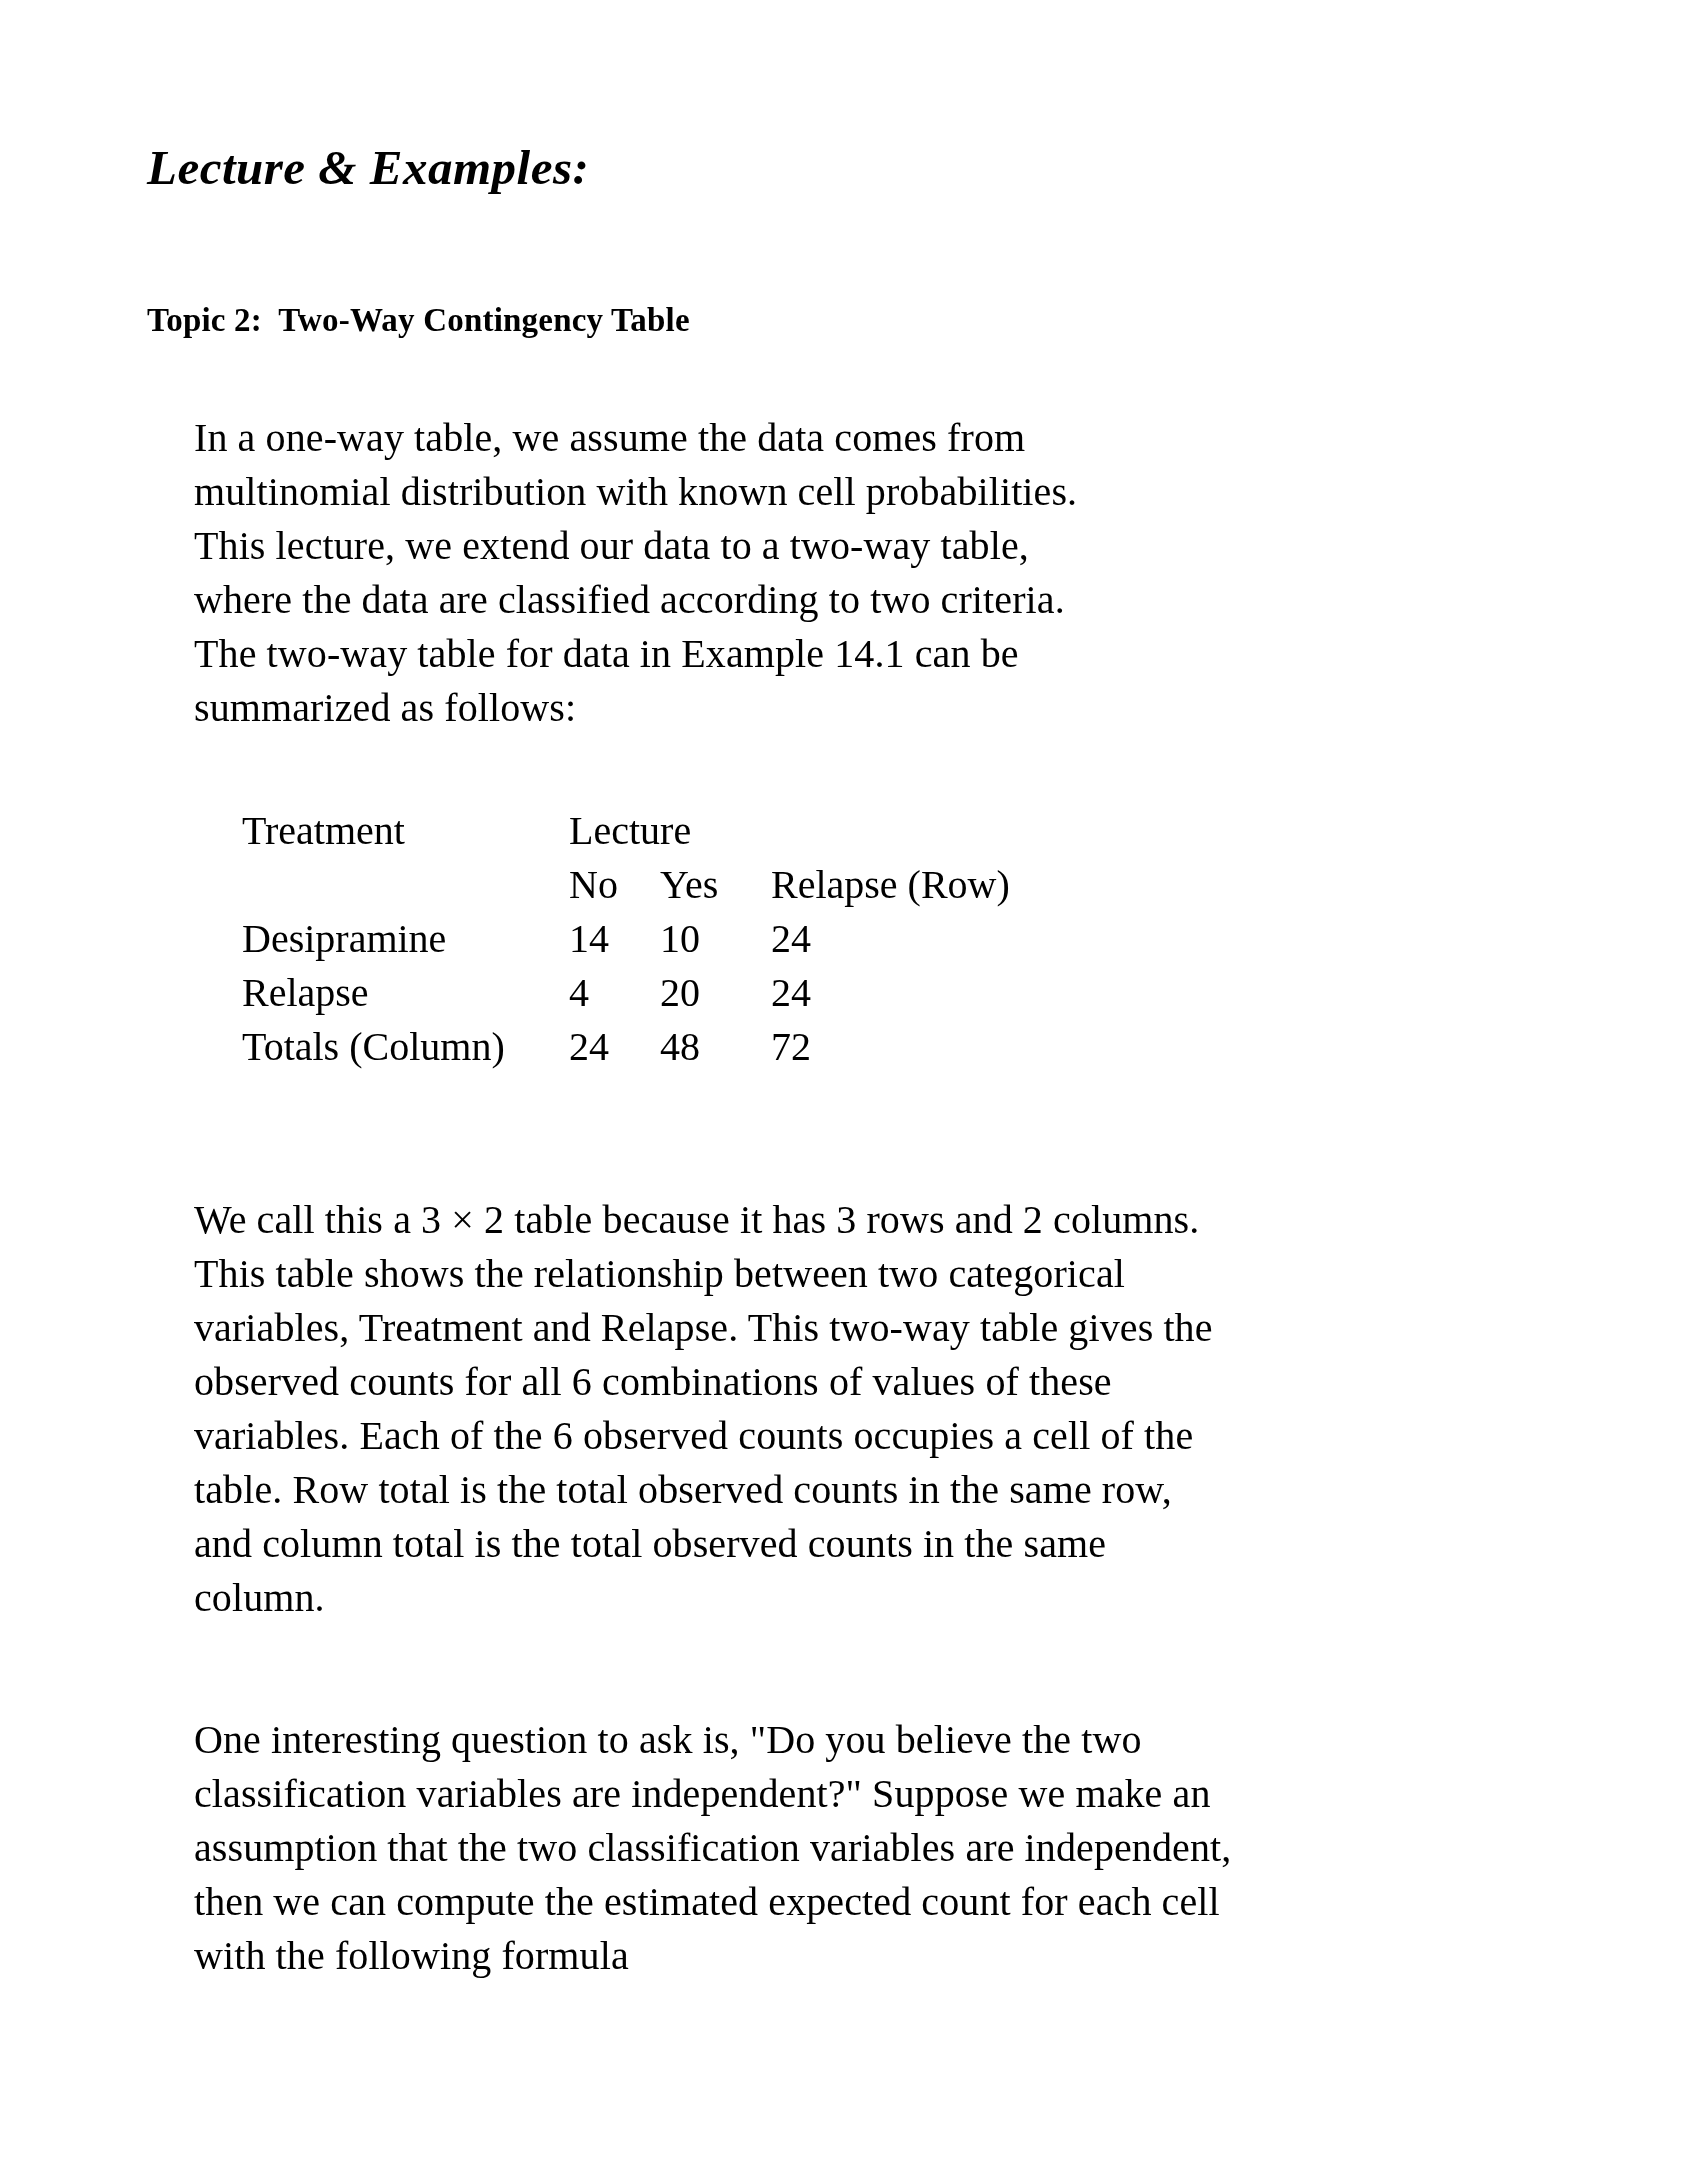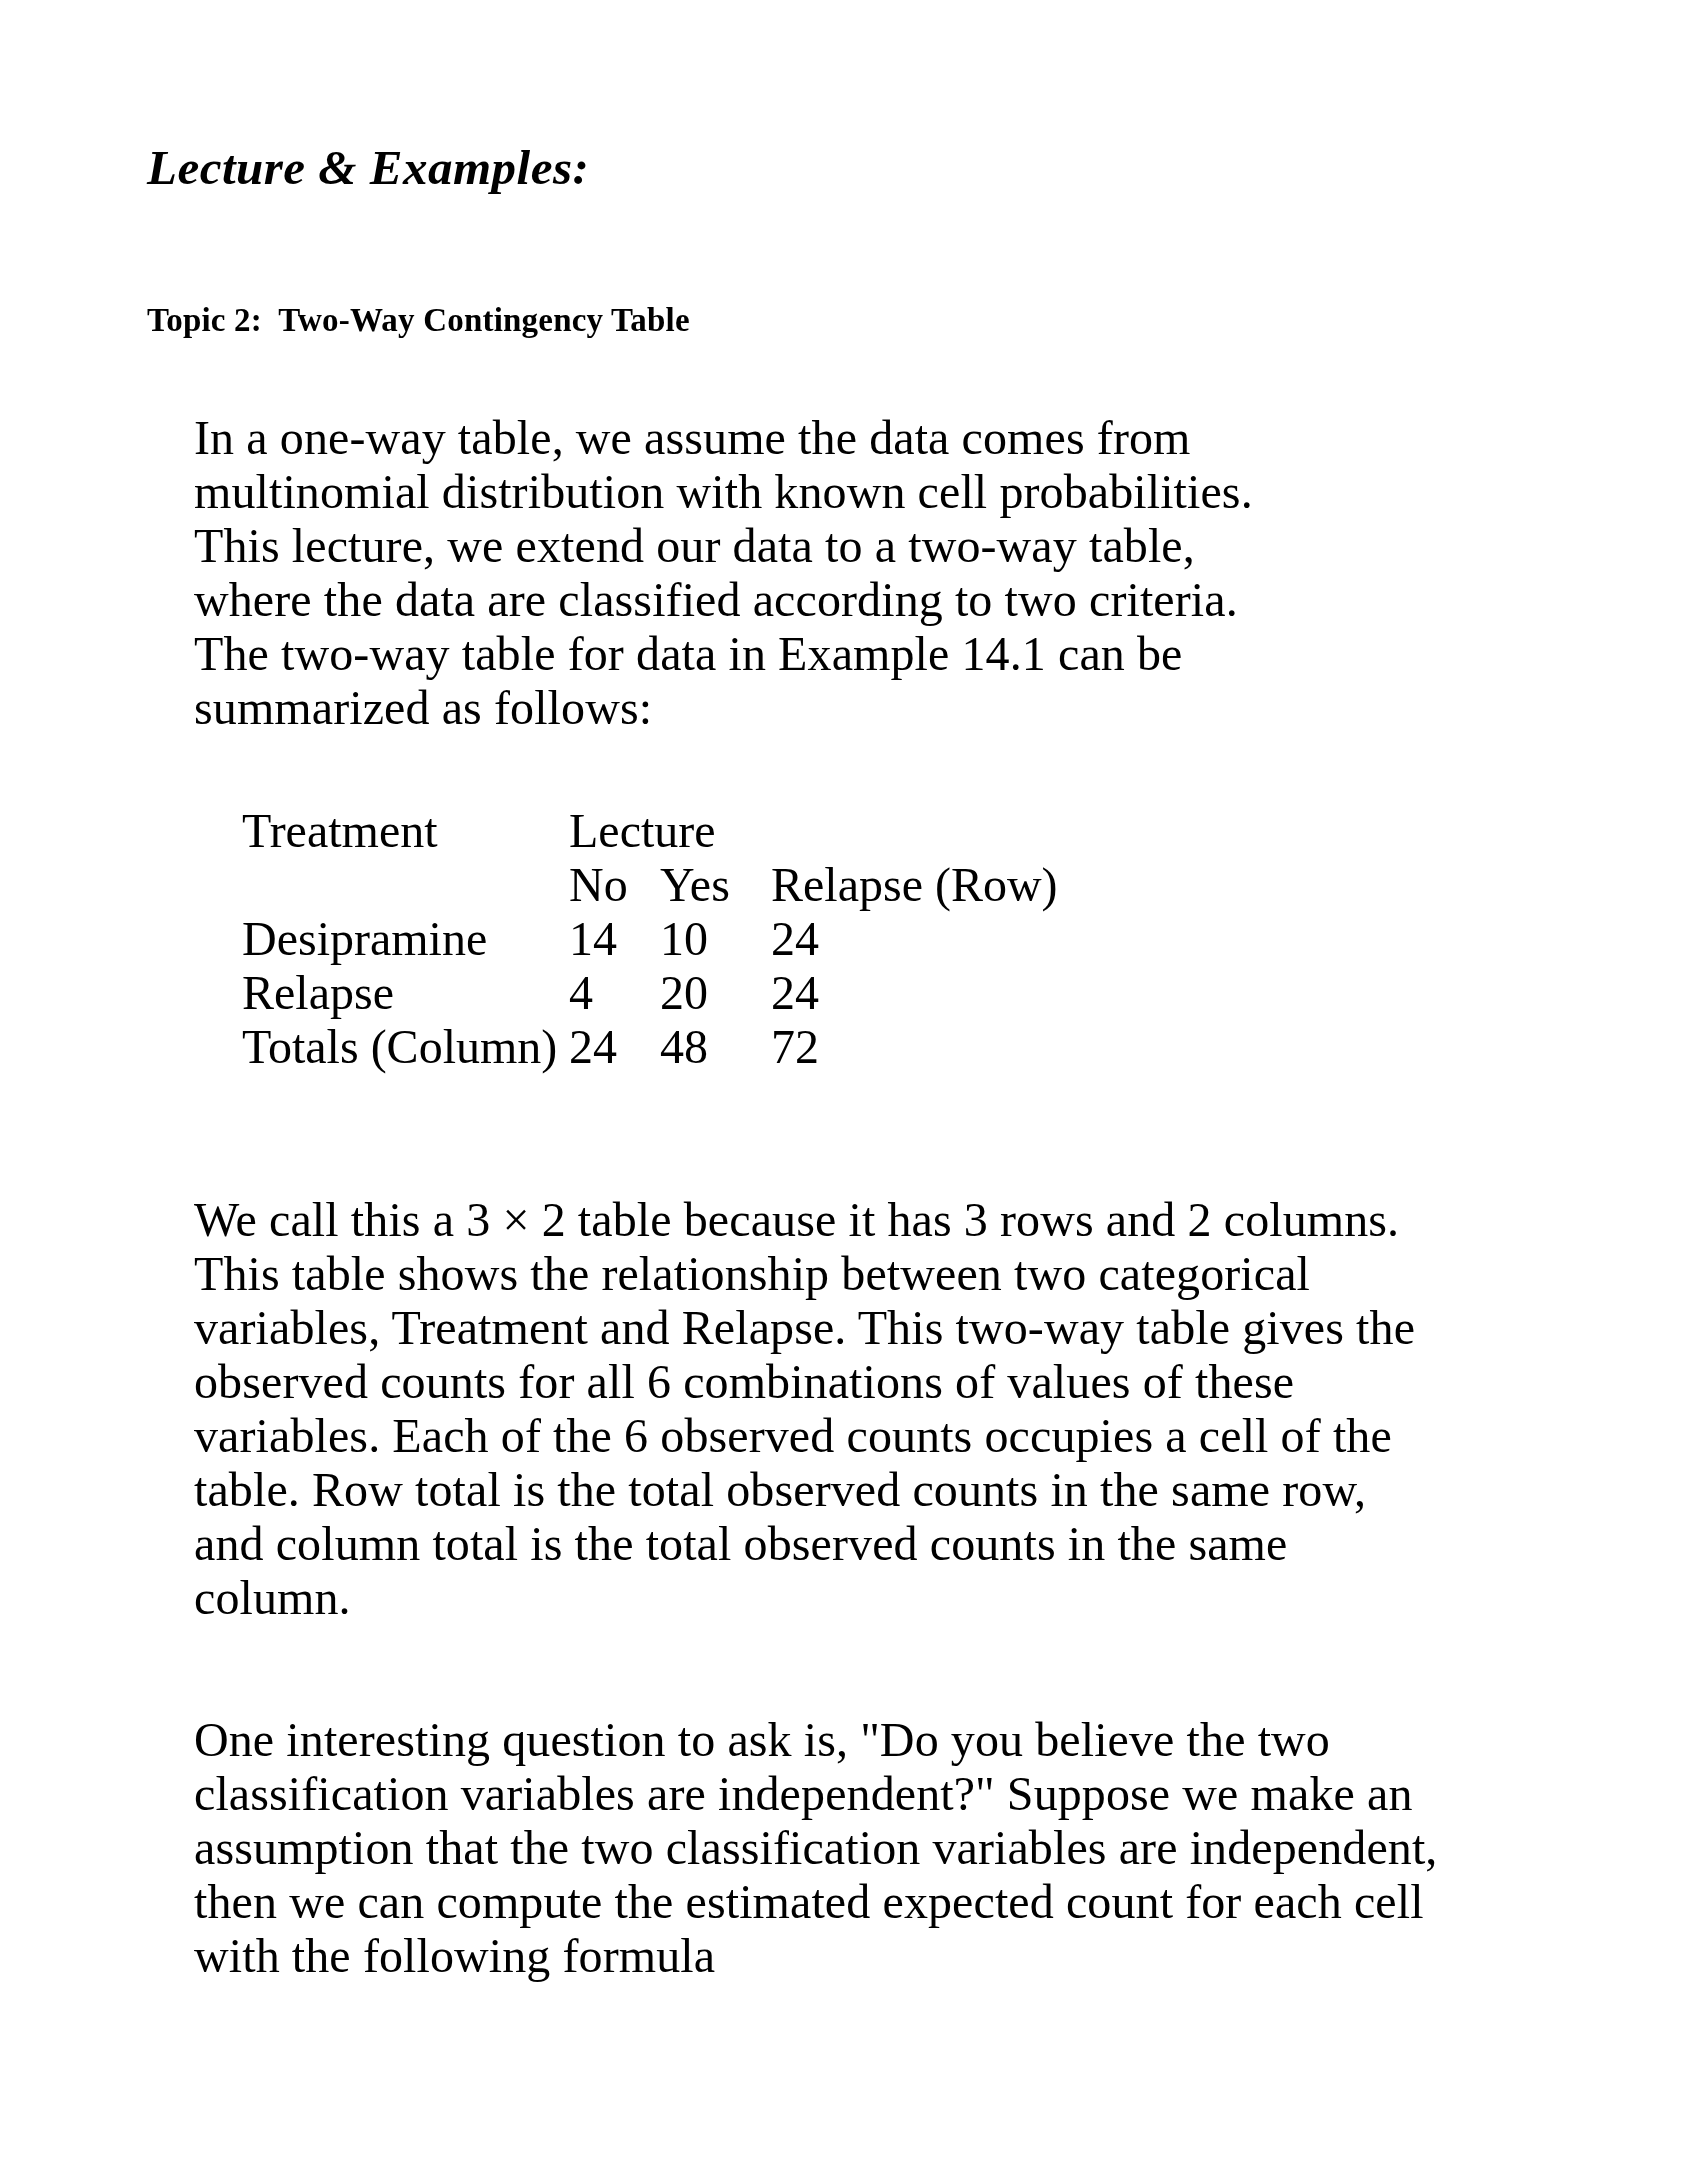--- a/index.html
+++ b/index.html
@@ -43,21 +43,21 @@
     top: 302px;
     font-size: 33px;
     font-weight: bold;
     letter-spacing: 0.2px;
     white-space: pre;
   }
 
   
   .para {
     position: absolute;
-    font-size: 48px;
+    font-size: 40px;
     line-height: 54px;
     white-space: pre-line;
     letter-spacing: 0.1px;
   }
   #para-intro {
     left: 194px;
     top: 411px;
     width: 1148px;
   }
   #para-explain {
@@ -73,21 +73,21 @@
   }
 
   
   .table-block {
     position: absolute;
     left: 242px;
     top: 804px;
   }
   table.ctable {
     border-collapse: collapse;
-    font-size: 48px;
+    font-size: 40px;
     line-height: 54px;
   }
   table.ctable td, table.ctable th {
     padding: 0;
     border: 0;
     font-weight: normal;
     text-align: left;
     vertical-align: baseline;
     white-space: nowrap;
   }

